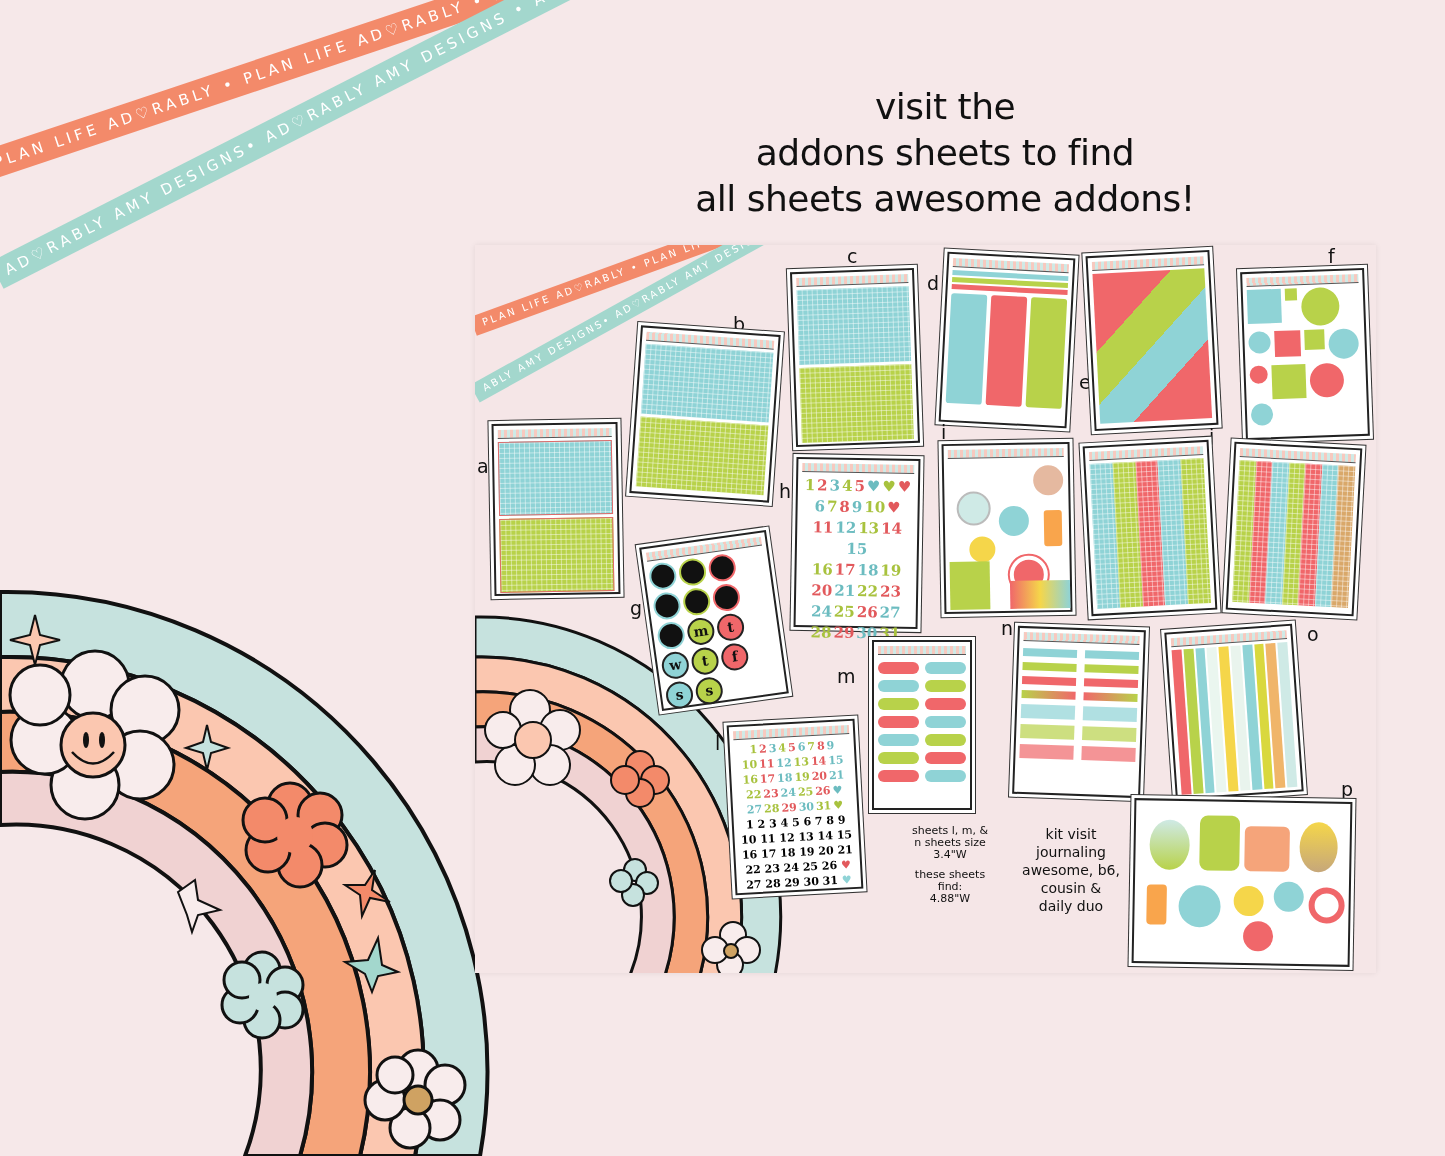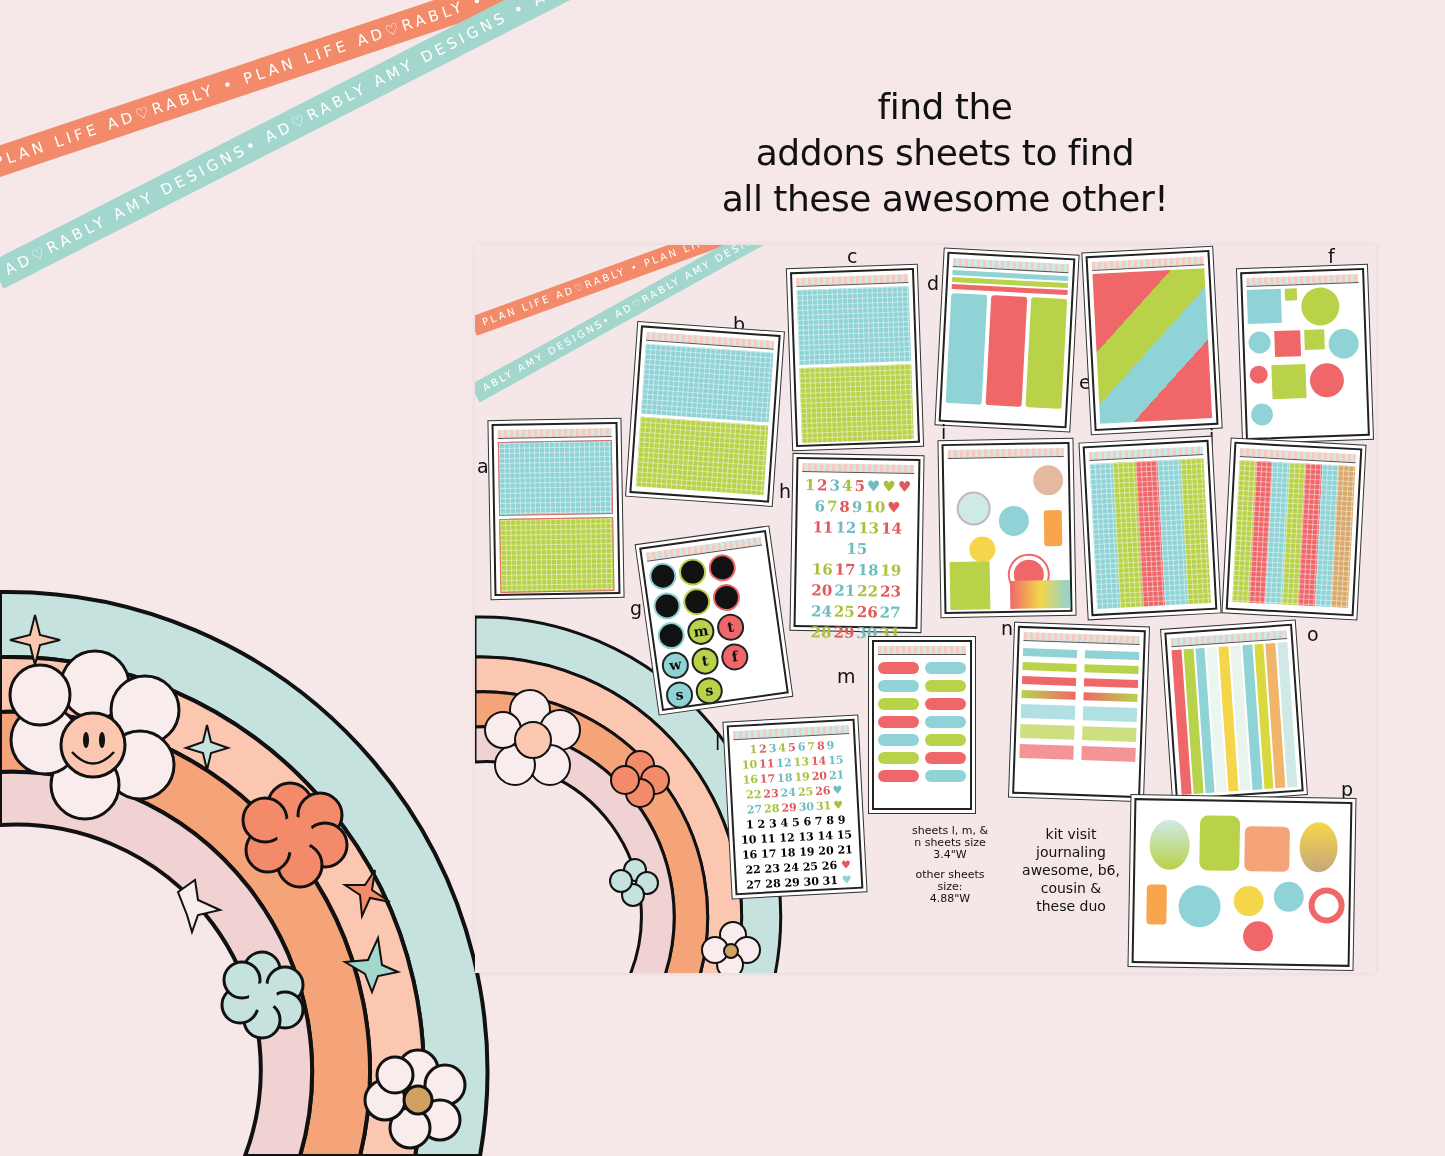--- a/index.html
+++ b/index.html
@@ -22,23 +22,23 @@
   .caption{position:absolute;text-align:center;font-family:"DejaVu Sans",sans-serif;color:#111;}
   .circ{display:inline-block;border-radius:50%;border:2px solid #222;box-sizing:border-box;text-align:center;font-family:"DejaVu Serif",serif;font-weight:bold;color:#111;}
 </style>
 </head>
 <body>
 
 <div class="ribbon r-orange" style="left:-20px;top:152px;width:760px;transform:rotate(-18.5deg);">PLAN LIFE AD♡RABLY • PLAN LIFE AD♡RABLY • PLAN LIFE AD♡RABLY •</div>
 <div class="ribbon r-teal" style="left:-10px;top:262px;width:720px;transform:rotate(-27deg);">AD♡RABLY AMY DESIGNS• AD♡RABLY AMY DESIGNS • AD♡RABLY AMY DESIGNS •</div>
 
 <div class="headline">
-  <div>find the</div>
+  <div>visit the</div>
   <div>addons sheets to find</div>
-  <div>all these awesome other!</div>
+  <div>all sheets awesome addons!</div>
 </div>
 
 <svg class="abs" style="left:0;top:580px;" width="500" height="576" viewBox="0 0 500 576">
   <g stroke="#111" stroke-width="4" fill="none">
     <path d="M0,12 A480,480 0 0 1 480,576 L415,576 A415,415 0 0 0 0,77 Z" fill="#c6e2de"></path>
     <path d="M0,77 A415,415 0 0 1 415,576 L360,576 A360,360 0 0 0 0,132 Z" fill="#fbc7b0"></path>
     <path d="M0,132 A360,360 0 0 1 360,576 L300,576 A300,300 0 0 0 0,192 Z" fill="#f5a47a"></path>
     <path d="M0,192 A300,300 0 0 1 300,576 L245,576 A245,245 0 0 0 0,245 Z" fill="#f0d2d2"></path>
   </g>
 
@@ -355,24 +355,24 @@
       <div class="abs" style="left:135px;top:75px;width:30px;height:30px;border-radius:50%;background:#8fd3d6;"></div>
       <div class="abs" style="left:170px;top:80px;width:36px;height:36px;border-radius:50%;background:#fff;border:6px solid #f0676a;box-sizing:border-box;"></div>
       <div class="abs" style="left:105px;top:115px;width:30px;height:30px;border-radius:50%;background:#f0676a;"></div>
     </div>
   </div>
 
   <div class="caption" style="left:420px;top:580px;width:110px;font-size:11px;line-height:12px;">
     <div>sheets l, m, &amp;</div>
     <div>n sheets size</div>
     <div>3.4"W</div>
-    <div style="margin-top:8px;">other sheets</div>
-    <div>size:</div>
+    <div style="margin-top:8px;">these sheets</div>
+    <div>find:</div>
     <div>4.88"W</div>
   </div>
   <div class="caption" style="left:540px;top:580px;width:112px;font-size:14px;line-height:18px;">
     <div>kit visit</div>
     <div>journaling</div>
     <div>awesome, b6,</div>
     <div>cousin &amp;</div>
-    <div>these duo</div>
+    <div>daily duo</div>
   </div>
 </div>
 
 </body></html>

